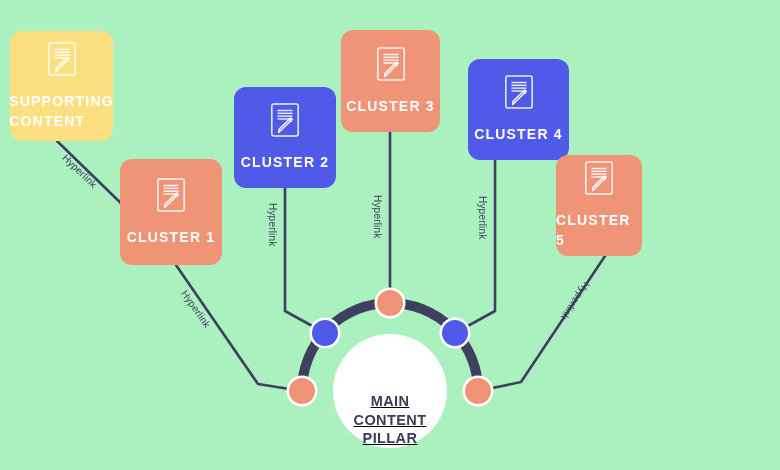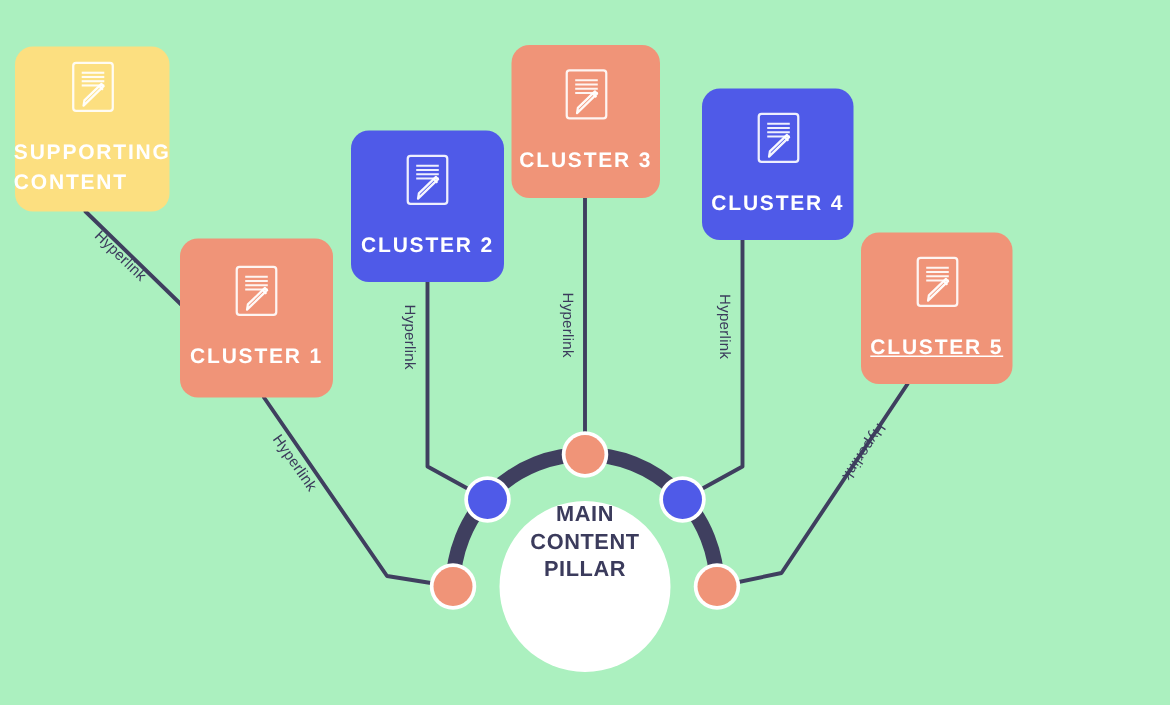--- a/index.html
+++ b/index.html
@@ -42,22 +42,23 @@
     letter-spacing: 1.2px;
     line-height: 1.45;
     color: #ffffff;
     white-space: pre-line;
   }
   .hub-circle {
     position: absolute;
     border-radius: 50%;
     background: #ffffff;
     display: flex;
-    align-items: flex-start;
+    align-items: flex-end;
     justify-content: center;
+    text-decoration: underline;
   }
   .hub-label {
     font-size: 14.5px;
     font-weight: 700;
     letter-spacing: 0.4px;
     line-height: 1.28;
     text-align: center;
     color: #3b3b5c;
     white-space: pre-line;
   }
@@ -157,21 +158,21 @@
             <rect x="3" y="2" width="28" height="34" rx="2" stroke="#ffffff" stroke-opacity="0.9" stroke-width="1.6" fill="none"></rect>
             <line x1="9" y1="9" x2="25" y2="9" stroke="#ffffff" stroke-opacity="0.9" stroke-width="1.5"></line>
             <line x1="9" y1="12" x2="25" y2="12" stroke="#ffffff" stroke-opacity="0.9" stroke-width="1.5"></line>
             <line x1="9" y1="15" x2="25" y2="15" stroke="#ffffff" stroke-opacity="0.9" stroke-width="1.5"></line>
             <line x1="9" y1="18" x2="25" y2="18" stroke="#ffffff" stroke-opacity="0.9" stroke-width="1.5"></line>
             <path d="M24.5 18.5 L12.5 30.2 L10.3 32.3 L10.9 28.6 L23.0 16.9 Z" stroke="#ffffff" stroke-opacity="0.95" stroke-width="1.6" stroke-linejoin="round" fill="none"></path>
             <line x1="21.4" y1="18.4" x2="24.0" y2="21.0" stroke="#ffffff" stroke-opacity="0.95" stroke-width="1.5"></line>
           </svg></div>
         <div class="card-label">CLUSTER 4</div>
       </div>
-      <div class="card" style="left: 574px; top: 155px; width: 101px; height: 101px; background: rgb(240, 148, 120); text-decoration: underline;">
+      <div class="card" style="left: 556px; top: 155px; width: 86px; height: 101px; background: rgb(240, 148, 120);">
         <div class="card-icon"><svg width="32" height="35.84" viewBox="0 0 34 38" fill="none" xmlns="http://www.w3.org/2000/svg">
             <rect x="3" y="2" width="28" height="34" rx="2" stroke="#ffffff" stroke-opacity="0.9" stroke-width="1.6" fill="none"></rect>
             <line x1="9" y1="9" x2="25" y2="9" stroke="#ffffff" stroke-opacity="0.9" stroke-width="1.5"></line>
             <line x1="9" y1="12" x2="25" y2="12" stroke="#ffffff" stroke-opacity="0.9" stroke-width="1.5"></line>
             <line x1="9" y1="15" x2="25" y2="15" stroke="#ffffff" stroke-opacity="0.9" stroke-width="1.5"></line>
             <line x1="9" y1="18" x2="25" y2="18" stroke="#ffffff" stroke-opacity="0.9" stroke-width="1.5"></line>
             <path d="M24.5 18.5 L12.5 30.2 L10.3 32.3 L10.9 28.6 L23.0 16.9 Z" stroke="#ffffff" stroke-opacity="0.95" stroke-width="1.6" stroke-linejoin="round" fill="none"></path>
             <line x1="21.4" y1="18.4" x2="24.0" y2="21.0" stroke="#ffffff" stroke-opacity="0.95" stroke-width="1.5"></line>
           </svg></div>
         <div class="card-label">CLUSTER 5</div>

